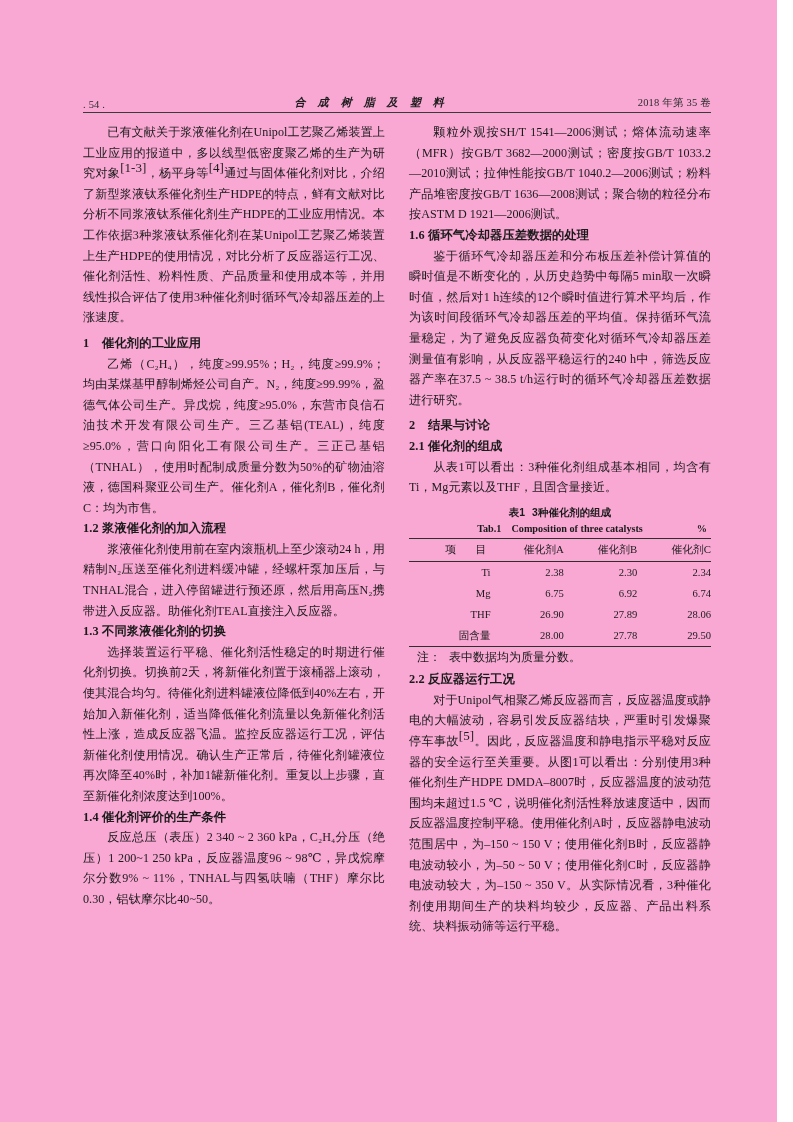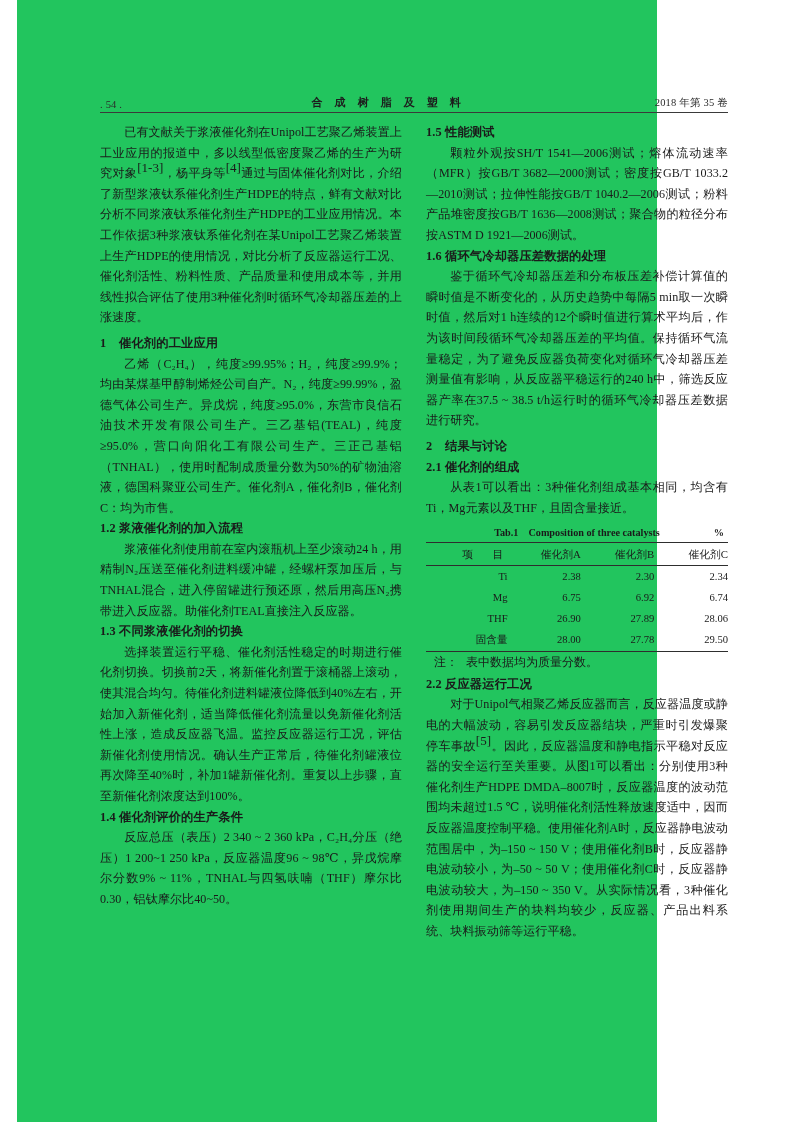--- a/index.html
+++ b/index.html
@@ -11,24 +11,24 @@
     width: 793px;
     height: 1122px;
     position: relative;
     font-family: "Liberation Serif", "DejaVu Serif", serif;
     color: #1a1a1a;
     overflow: hidden;
   }
 
   .page {
     position: absolute;
-    left: 17px; top: 0;
-    width: 640px;
+    left: 0; top: 0;
+    width: 777px;
     height: 1122px;
-    background: #22c55e;
+    background: #f9a8d4;
   }
 
   
   .runhead {
     position: absolute;
     left: 83px;
     top: 88px;
     width: 628px;
     height: 22px;
     display: flex;
@@ -38,20 +38,21 @@
     color: #2b2b2b;
     letter-spacing: 0.2px;
   }
   .runhead .folio { font-family: "Liberation Serif", serif; }
   .runhead .journal {
     font-family: "Liberation Sans", sans-serif;
     letter-spacing: 4.5px;
     font-size: 11px;
     font-weight: 600;
     color: #1d1d1d;
+    font-style: italic;
   }
   .runhead .vol { font-family: "Liberation Serif", serif; }
 
   .headrule {
     position: absolute;
     left: 83px;
     top: 112px;
     width: 628px;
     height: 0;
     border-top: 1.1px solid #3a3a3a;
@@ -204,34 +205,34 @@
       <h3 class="subsec"><span class="num">1.3</span><span>不同浆液催化剂的切换</span></h3>
       <p class="para">选择装置运行平稳、催化剂活性稳定的时期进行催化剂切换。切换前2天，将新催化剂置于滚桶器上滚动，使其混合均匀。待催化剂进料罐液位降低到40%左右，开始加入新催化剂，适当降低催化剂流量以免新催化剂活性上涨，造成反应器飞温。监控反应器运行工况，评估新催化剂使用情况。确认生产正常后，待催化剂罐液位再次降至40%时，补加1罐新催化剂。重复以上步骤，直至新催化剂浓度达到100%。</p>
 
       <h3 class="subsec"><span class="num">1.4</span><span>催化剂评价的生产条件</span></h3>
       <p class="para">反应总压（表压）2 340 ~ 2 360 kPa，C₂H₄分压（绝压）1 200~1 250 kPa，反应器温度96 ~ 98℃，异戊烷摩尔分数9% ~ 11%，TNHAL与四氢呋喃（THF）摩尔比0.30，铝钛摩尔比40~50。</p>
 
     </div>
 
     <div class="col">
 
-      <h3 class="subsec"><span class="num">1.5</span><span>性能测试</span></h3>
       <p class="para">颗粒外观按SH/T 1541—2006测试；熔体流动速率（MFR）按GB/T 3682—2000测试；密度按GB/T 1033.2—2010测试；拉伸性能按GB/T 1040.2—2006测试；粉料产品堆密度按GB/T 1636—2008测试；聚合物的粒径分布按ASTM D 1921—2006测试。</p>
 
       <h3 class="subsec"><span class="num">1.6</span><span>循环气冷却器压差数据的处理</span></h3>
       <p class="para">鉴于循环气冷却器压差和分布板压差补偿计算值的瞬时值是不断变化的，从历史趋势中每隔5 min取一次瞬时值，然后对1 h连续的12个瞬时值进行算术平均后，作为该时间段循环气冷却器压差的平均值。保持循环气流量稳定，为了避免反应器负荷变化对循环气冷却器压差测量值有影响，从反应器平稳运行的240 h中，筛选反应器产率在37.5 ~ 38.5 t/h运行时的循环气冷却器压差数据进行研究。</p>
 
       <div class="gap-sm"></div>
 
       <h2 class="sec"><span class="num">2</span><span>结果与讨论</span></h2>
 
       <h3 class="subsec"><span class="num">2.1</span><span>催化剂的组成</span></h3>
       <p class="para">从表1可以看出：3种催化剂组成基本相同，均含有Ti，Mg元素以及THF，且固含量接近。</p>
 
       <div class="table-block">
+        <div class="tbl-cap-cn"><span class="capnum">表1</span><span>3种催化剂的组成</span></div>
         <div class="tbl-cap-en"><span class="tabnum">Tab.1</span><span>Composition of three catalysts</span><span class="unit">%</span></div>
 
         <table class="data">
           <colgroup>
               <col class="c1">
               <col class="c2">
               <col class="c3">
               <col class="c4">
             </colgroup>
           <thead>

